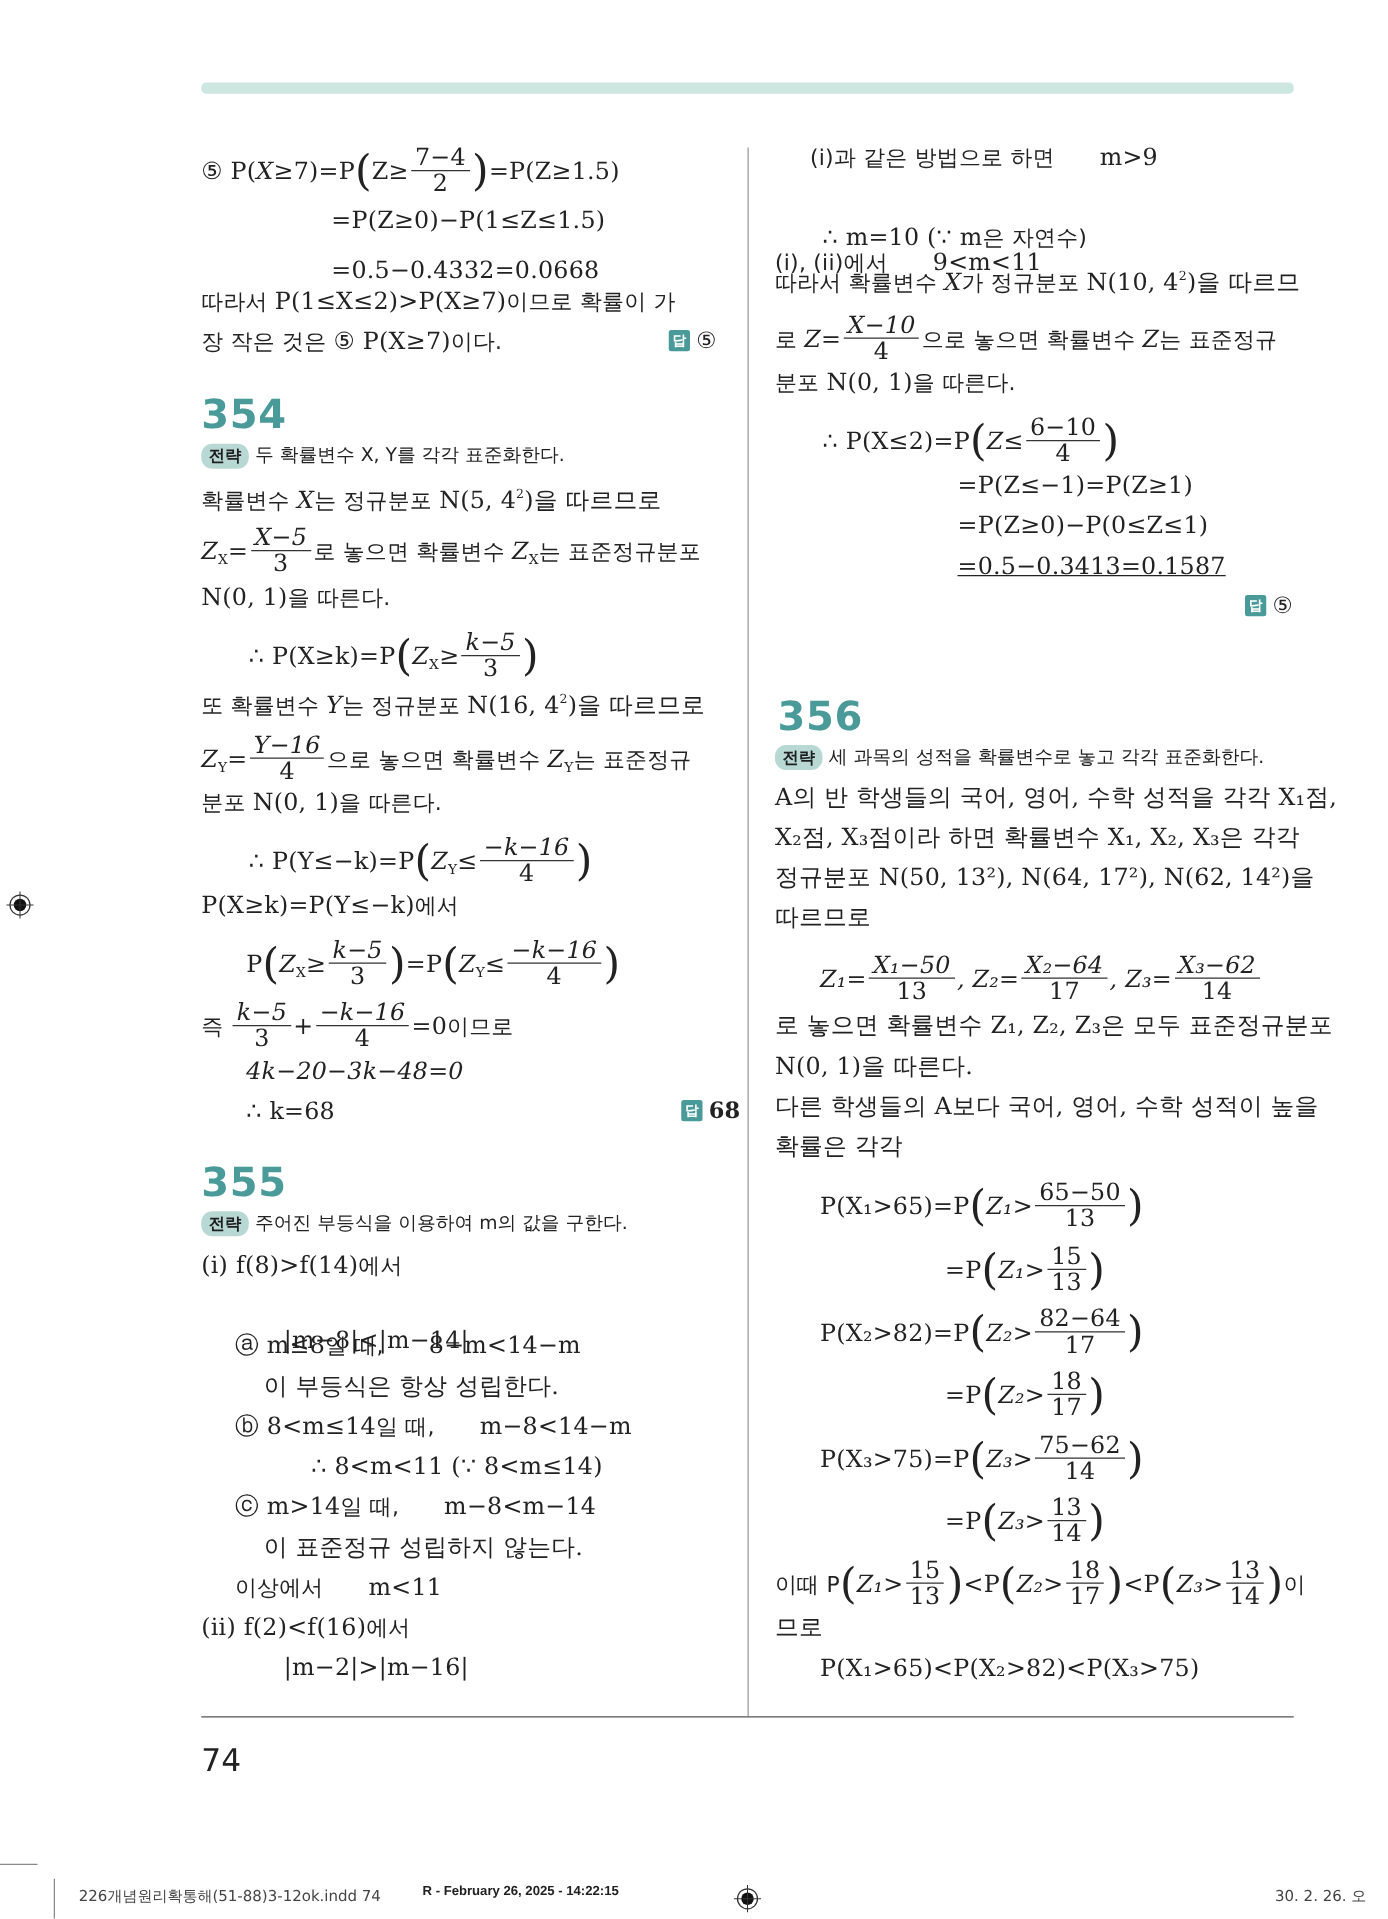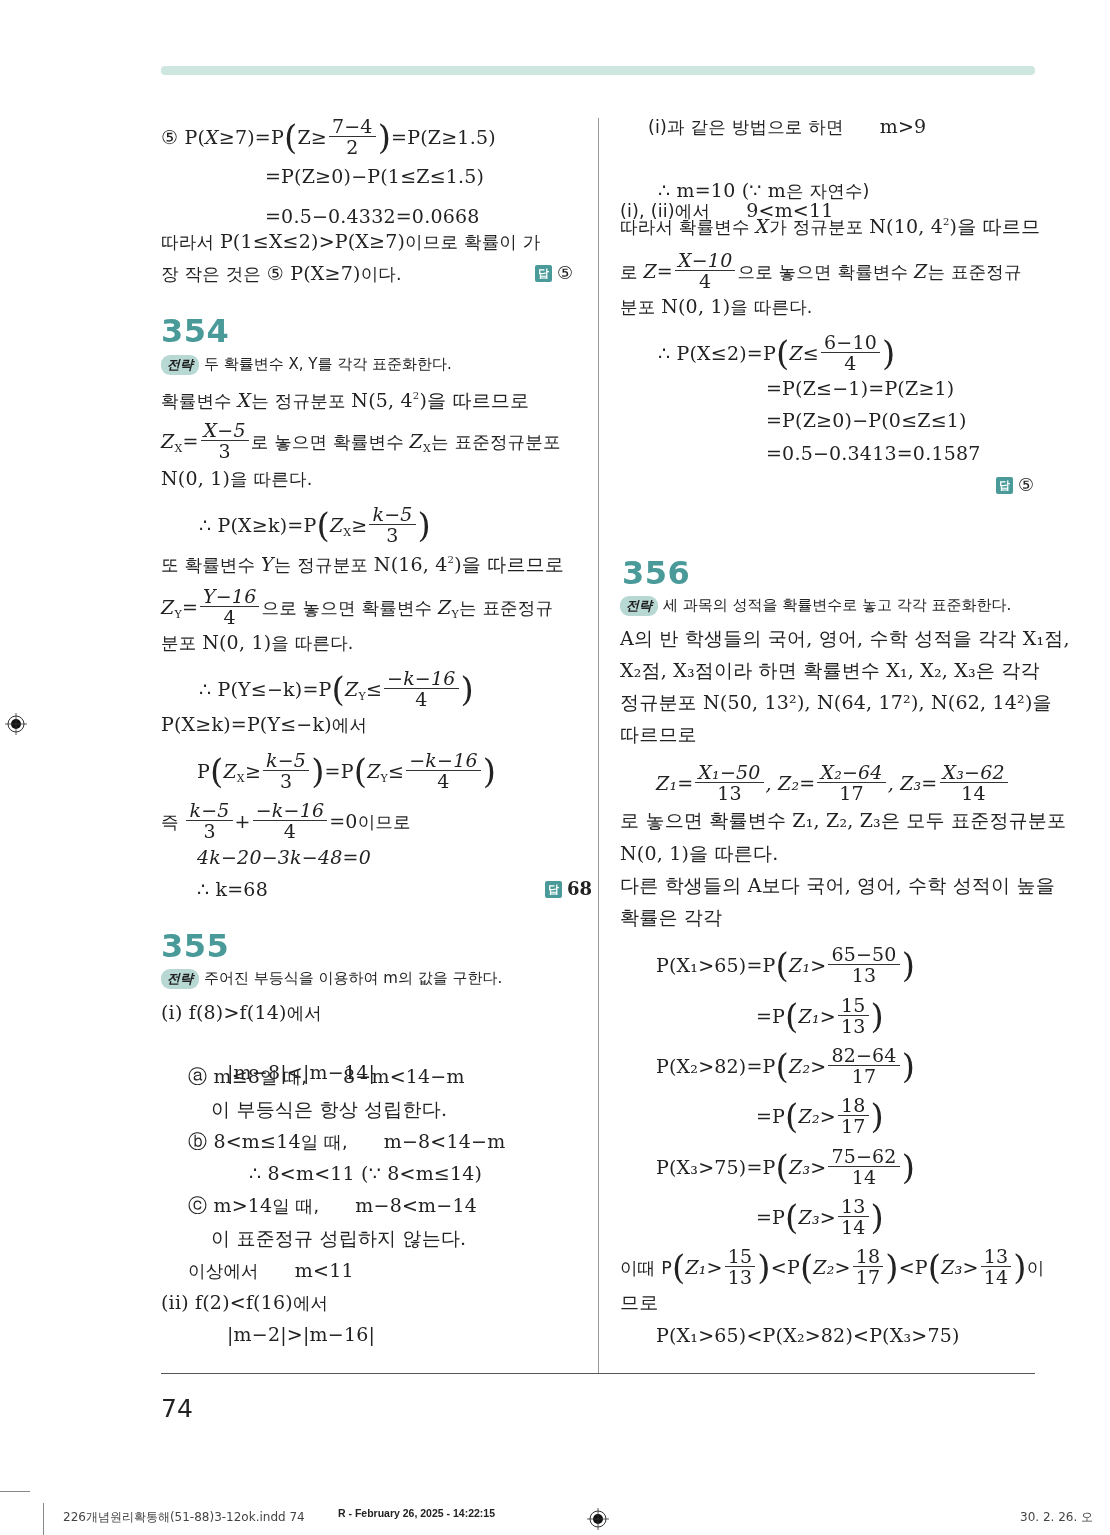--- a/index.html
+++ b/index.html
@@ -22,21 +22,21 @@
   .sub { font-size: 11px; vertical-align: -4px; font-style: normal; }
   .sup { font-size: 10px; vertical-align: 8px; }
 
   .frac { display: inline-flex; flex-direction: column; align-items: center; vertical-align: middle; line-height: 20px; margin: 0 2px; position: relative; top: -2px; }
   .frac .num { border-bottom: 1px solid #333; padding: 0 3px; }
   .frac .den { padding: 0 3px; }
   .paren { font-size: 34px; line-height: 30px; vertical-align: middle; font-weight: 200; position: relative; top: -2px; }
 
   .problem-num { position: absolute; font-family: "DejaVu Sans", "Liberation Sans", sans-serif; font-weight: bold; font-size: 32px; color: #4a9a9a; letter-spacing: 0.5px; }
   .strategy { position: absolute; white-space: nowrap; font-family: "DejaVu Sans", "Liberation Sans", sans-serif; font-size: 15px; color: #222; }
-  .strategy .badge { display: inline-block; background: #b7d8d3; color: #1f1f1f; font-weight: bold; font-size: 13px; padding: 1px 6px; border-radius: 9px; margin-right: 5px; font-style: italic; }
+  .strategy .badge { display: inline-block; background: #b7d8d3; color: #1f1f1f; font-weight: bold; font-size: 13px; padding: 1px 6px; border-radius: 9px; margin-right: 5px; }
 
   .answer { position: absolute; white-space: nowrap; font-size: 18px; font-family: "DejaVu Sans", "Liberation Sans", sans-serif; }
   .answer .ans-badge { display: inline-block; background: #4a9a9a; color: #fff; font-size: 11px; font-weight: bold; padding: 1px 3px; border-radius: 2px; margin-right: 5px; vertical-align: 2px; }
 
   .footer-left { position: absolute; left: 63px; top: 1509px; font-family: "DejaVu Sans", "Liberation Sans", sans-serif; font-size: 12px; color: #444; }
   .footer-stamp { position: absolute; left: 338px; top: 1507px; font-family: "Liberation Sans", sans-serif; font-size: 10.5px; font-weight: bold; color: #222; }
   .footer-right { position: absolute; left: 1020px; top: 1509px; font-family: "DejaVu Sans", "Liberation Sans", sans-serif; font-size: 12px; color: #444; }
   .crop-h { position: absolute; left: 0; top: 1491px; width: 30px; height: 1px; background: #888; }
   .crop-v { position: absolute; left: 43px; top: 1503px; width: 1px; height: 32px; background: #888; }
   .reg-mark { position: absolute; width: 22px; height: 22px; }
@@ -186,21 +186,21 @@
     <span class="k">분포 </span><span>N(0, 1)</span><span class="k">을 따른다.</span>
   </div>
   <div class="line" style="top:222px;left:38px;">
     <span>∴ P(X≤2)=P</span><span class="paren">(</span><span class="i">Z≤</span><span class="frac">
         <span class="num">6−10</span>
         <span class="den">4</span>
       </span><span class="paren">)</span>
   </div>
   <div class="line" style="top:264px;left:146px;">=P(Z≤−1)=P(Z≥1)</div>
   <div class="line" style="top:296px;left:146px;">=P(Z≥0)−P(0≤Z≤1)</div>
-  <div class="line" style="top:329px;left:146px;">=0.5−0.3413=0.1587</div>
+  <div class="line" style="top:329px;left:146px;text-decoration:underline;">=0.5−0.3413=0.1587</div>
   <div class="answer" style="top:362px;left:376px;">
     <span class="ans-badge">답</span><span>⑤</span>
   </div>
 
   <div class="problem-num" style="top:442px;left:2px;">356</div>
   <div class="strategy" style="top:484px;left:0;">
     <span class="badge">전략</span><span>세 과목의 성적을 확률변수로 놓고 각각 표준화한다.</span>
   </div>
   <div class="line" style="top:514px;left:0;">A의 반 학생들의 국어, 영어, 수학 성적을 각각 X₁점,</div>
   <div class="line" style="top:546px;left:0;">X₂점, X₃점이라 하면 확률변수 X₁, X₂, X₃은 각각</div>

